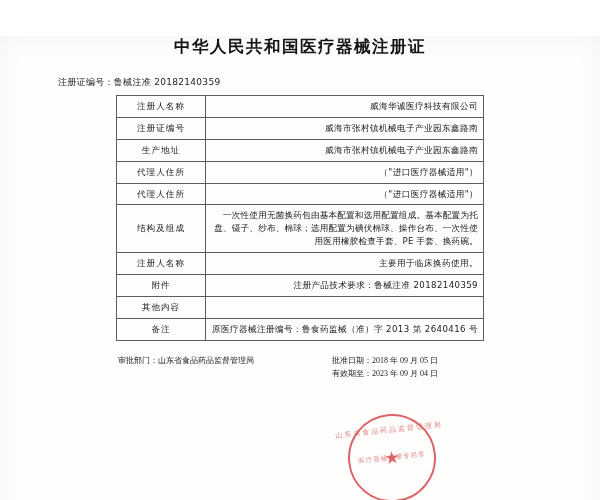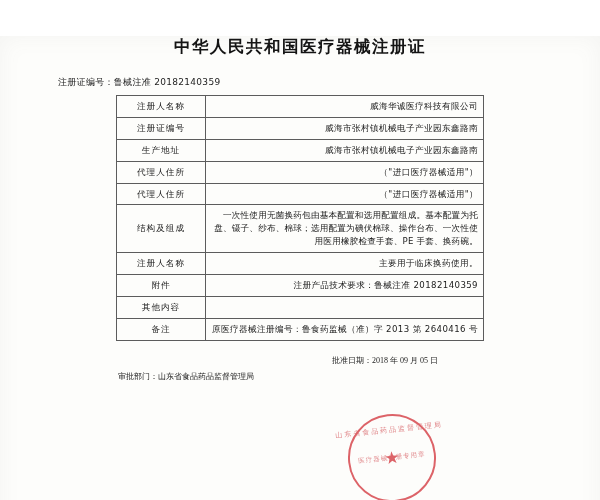--- a/index.html
+++ b/index.html
@@ -70,21 +70,21 @@
   }
   .footer {
     position: relative;
     margin-top: 9px;
     font-size: 8px;
     color: #222;
   }
   .footer-left {
     position: absolute;
     left: 118px;
-    top: 16px;
+    top: 0;
     line-height: 1.7;
     white-space: nowrap;
   }
   .footer-right {
     position: absolute;
     left: 332px;
     top: 0;
     line-height: 1.7;
     white-space: nowrap;
     font-family: Liberation Serif, serif;
@@ -200,20 +200,21 @@
         <td class="label">备注</td>
         <td class="value">原医疗器械注册编号：鲁食药监械（准）字 2013 第 2640416 号</td>
       </tr>
     </tbody>
   </table>
 
   <div class="footer">
     <div class="footer-left">审批部门：山东省食品药品监督管理局</div>
     <div class="footer-right">
       <div>批准日期：2018 年 09 月 05 日</div>
+      <div>有效期至：2023 年 09 月 04 日</div>
     </div>
   </div>
 
   <div class="seal">
     <div class="seal-inner"></div>
     <div class="seal-text-top">山东省食品药品监督管理局</div>
     <div class="seal-star">★</div>
     <div class="seal-band">医疗器械注册专用章</div>
   </div>
 

